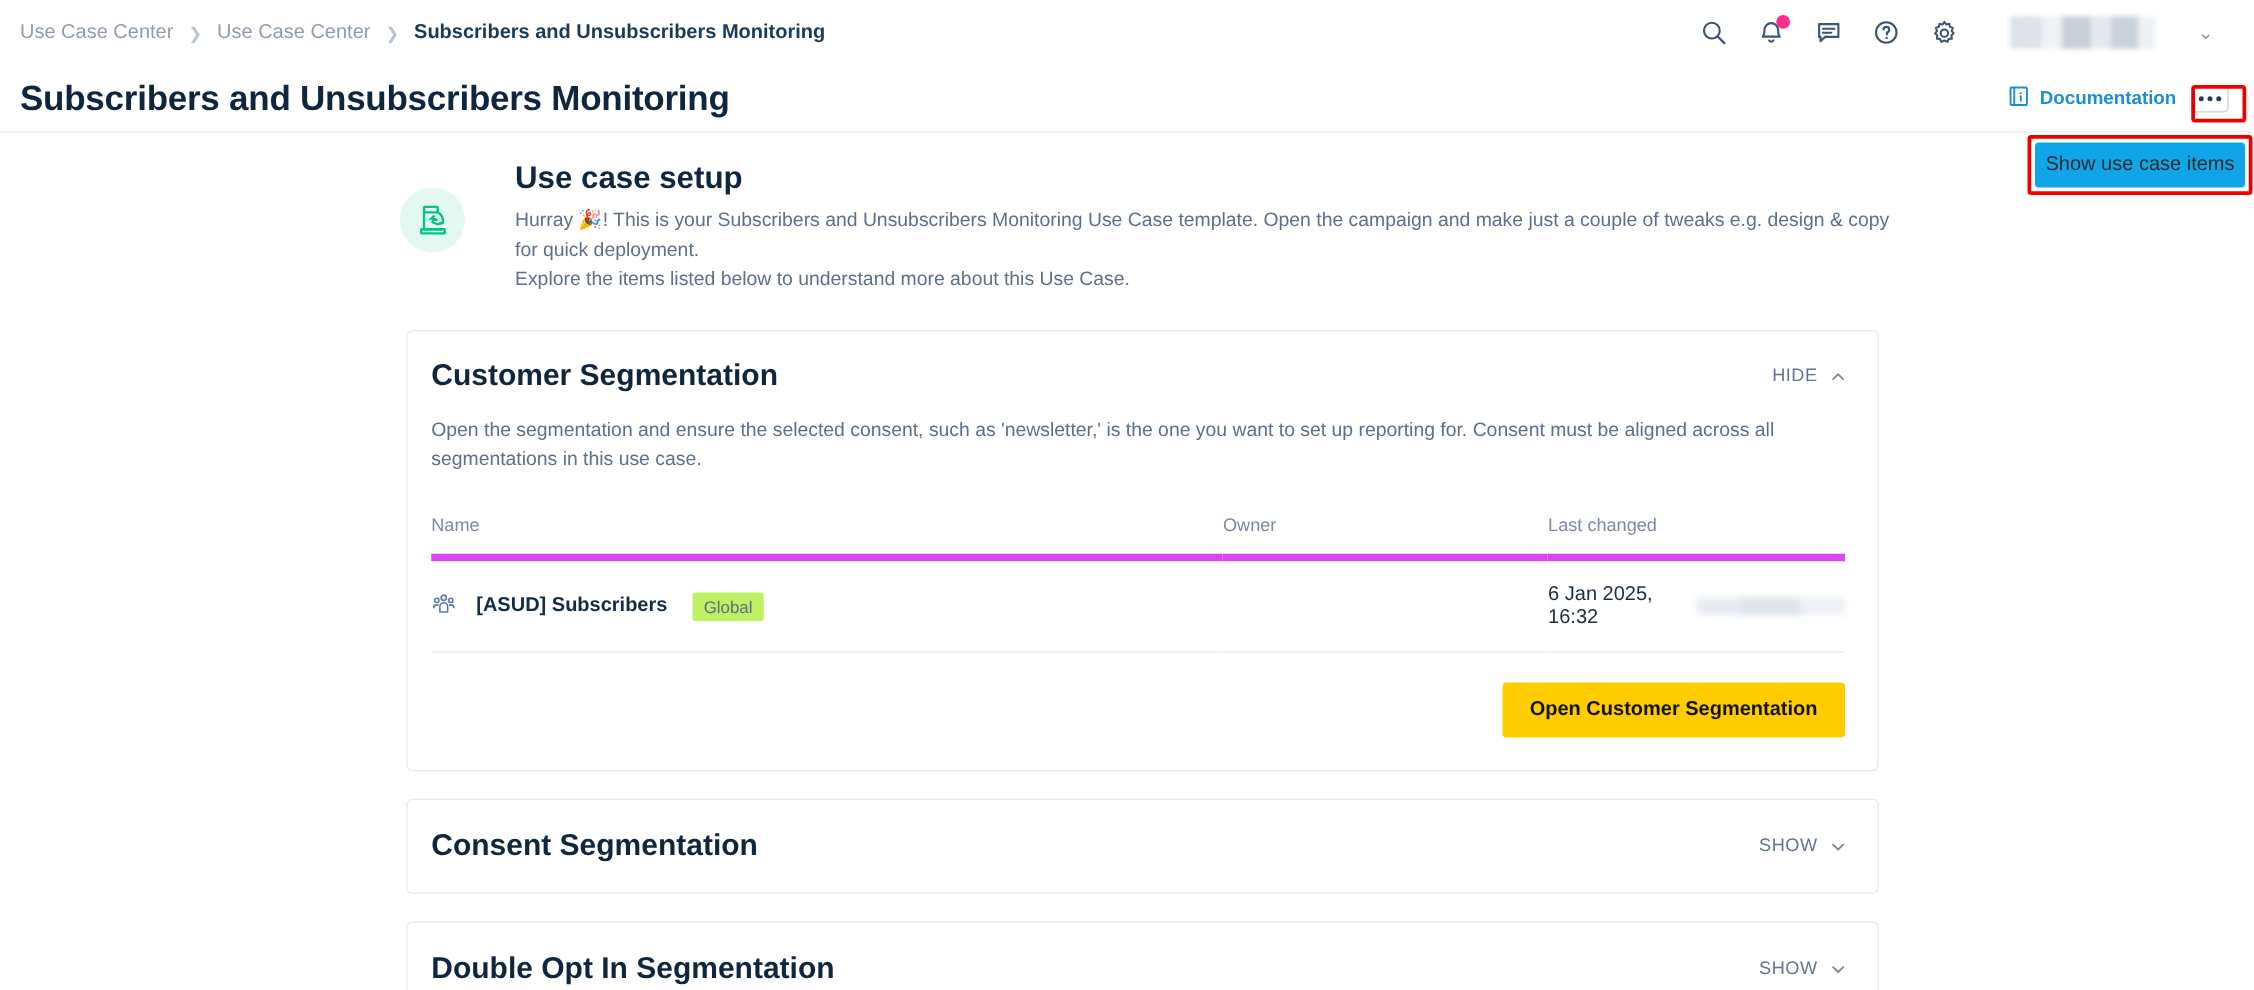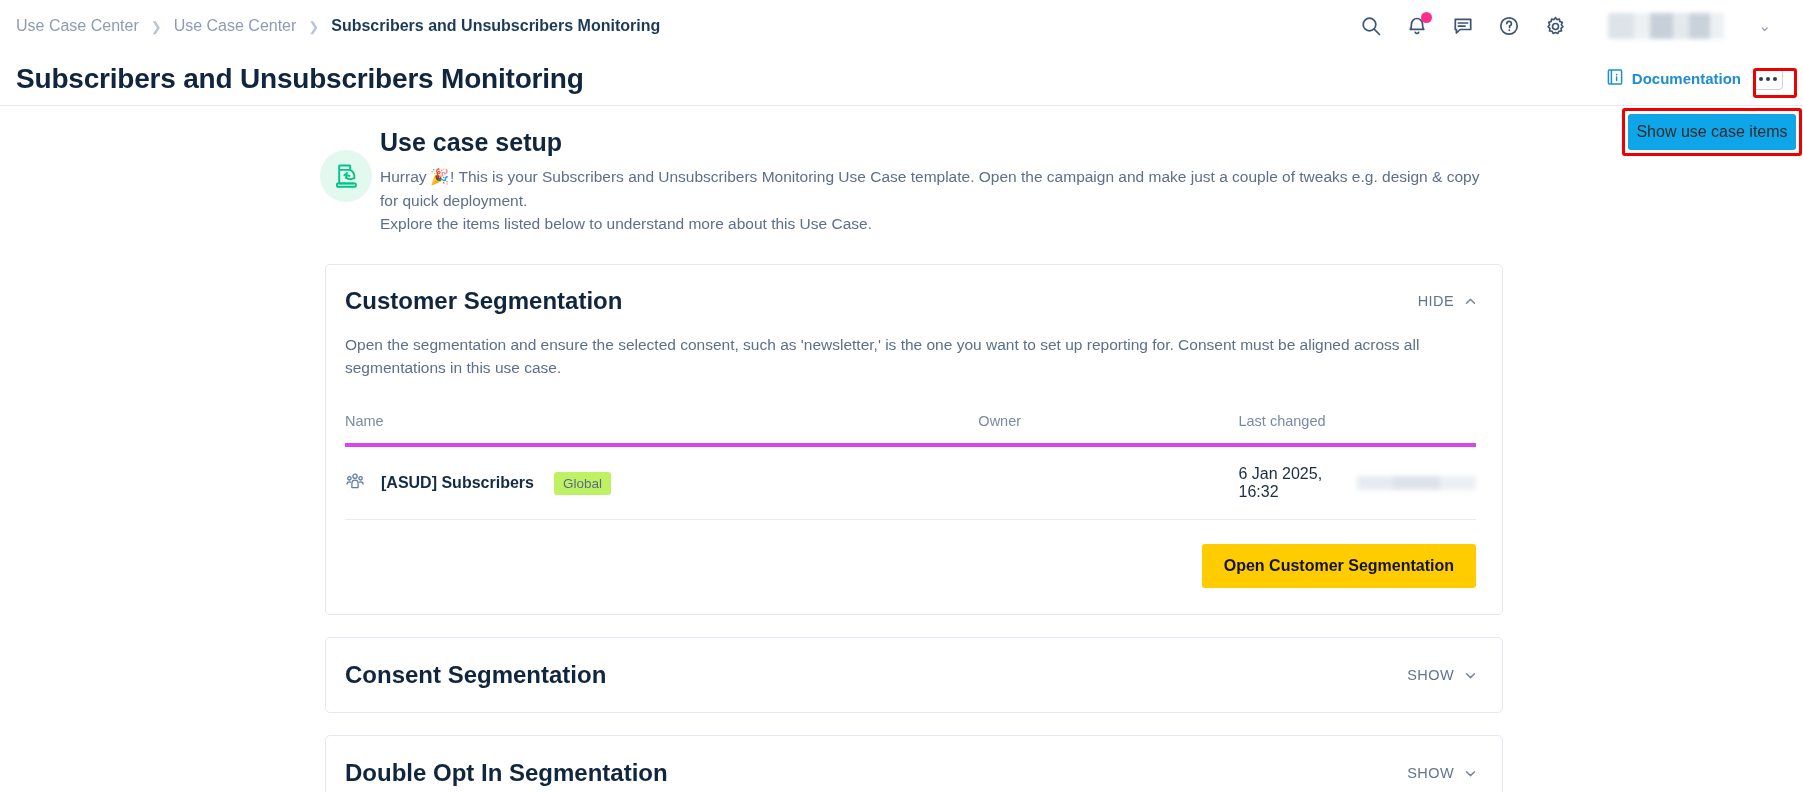--- a/index.html
+++ b/index.html
@@ -82,21 +82,21 @@
     color: #2b2b2b; font-size: 16px; font-family:"Liberation Sans", sans-serif;
     cursor: pointer;
     display:flex; align-items:center; justify-content:center;
     white-space: nowrap;
   }
 
   
   .main { padding-top: 22px; }
 
   .setup {
-    display: flex; gap: 8px;
+    display: flex; gap: 40px;
     padding-left: 320px; padding-right: 60px;
   }
   .setup-icon {
     flex: 0 0 auto;
     width: 52px; height: 52px; border-radius: 50%;
     background: #e3f8ef;
     display:flex; align-items:center; justify-content:center;
     margin-top: 22px;
   }
   .setup-text h2 {
@@ -125,21 +125,21 @@
   .chev { width:12px; height:12px; display:inline-block; }
   .card-body { padding: 0 26px 26px 19px; }
   .card-desc {
     font-size: 15.5px; color:#5d6f8b; line-height:1.5; margin-bottom: 34px;
     max-width: 1095px;
   }
 
   table.seg-table { width:100%; border-collapse: collapse; }
   table.seg-table th {
     text-align:left; font-size:14.5px; color:#7c89a5; font-weight:normal;
-    padding: 0 0 14px 0; border-bottom: 4px solid #d946ef;
+    padding: 0 0 14px 0; border-bottom: 6px solid #d946ef;
   }
   table.seg-table td {
     padding: 18px 0; font-size: 16px; color:#1b2c44;
     border-bottom: 1px solid #e8edf4;
     vertical-align: middle;
   }
   .col-name   { width: 56%; }
   .col-owner  { width: 23%; }
   .col-last   { width: 21%; }
   .name-cell { display:flex; align-items:center; gap:16px; }

